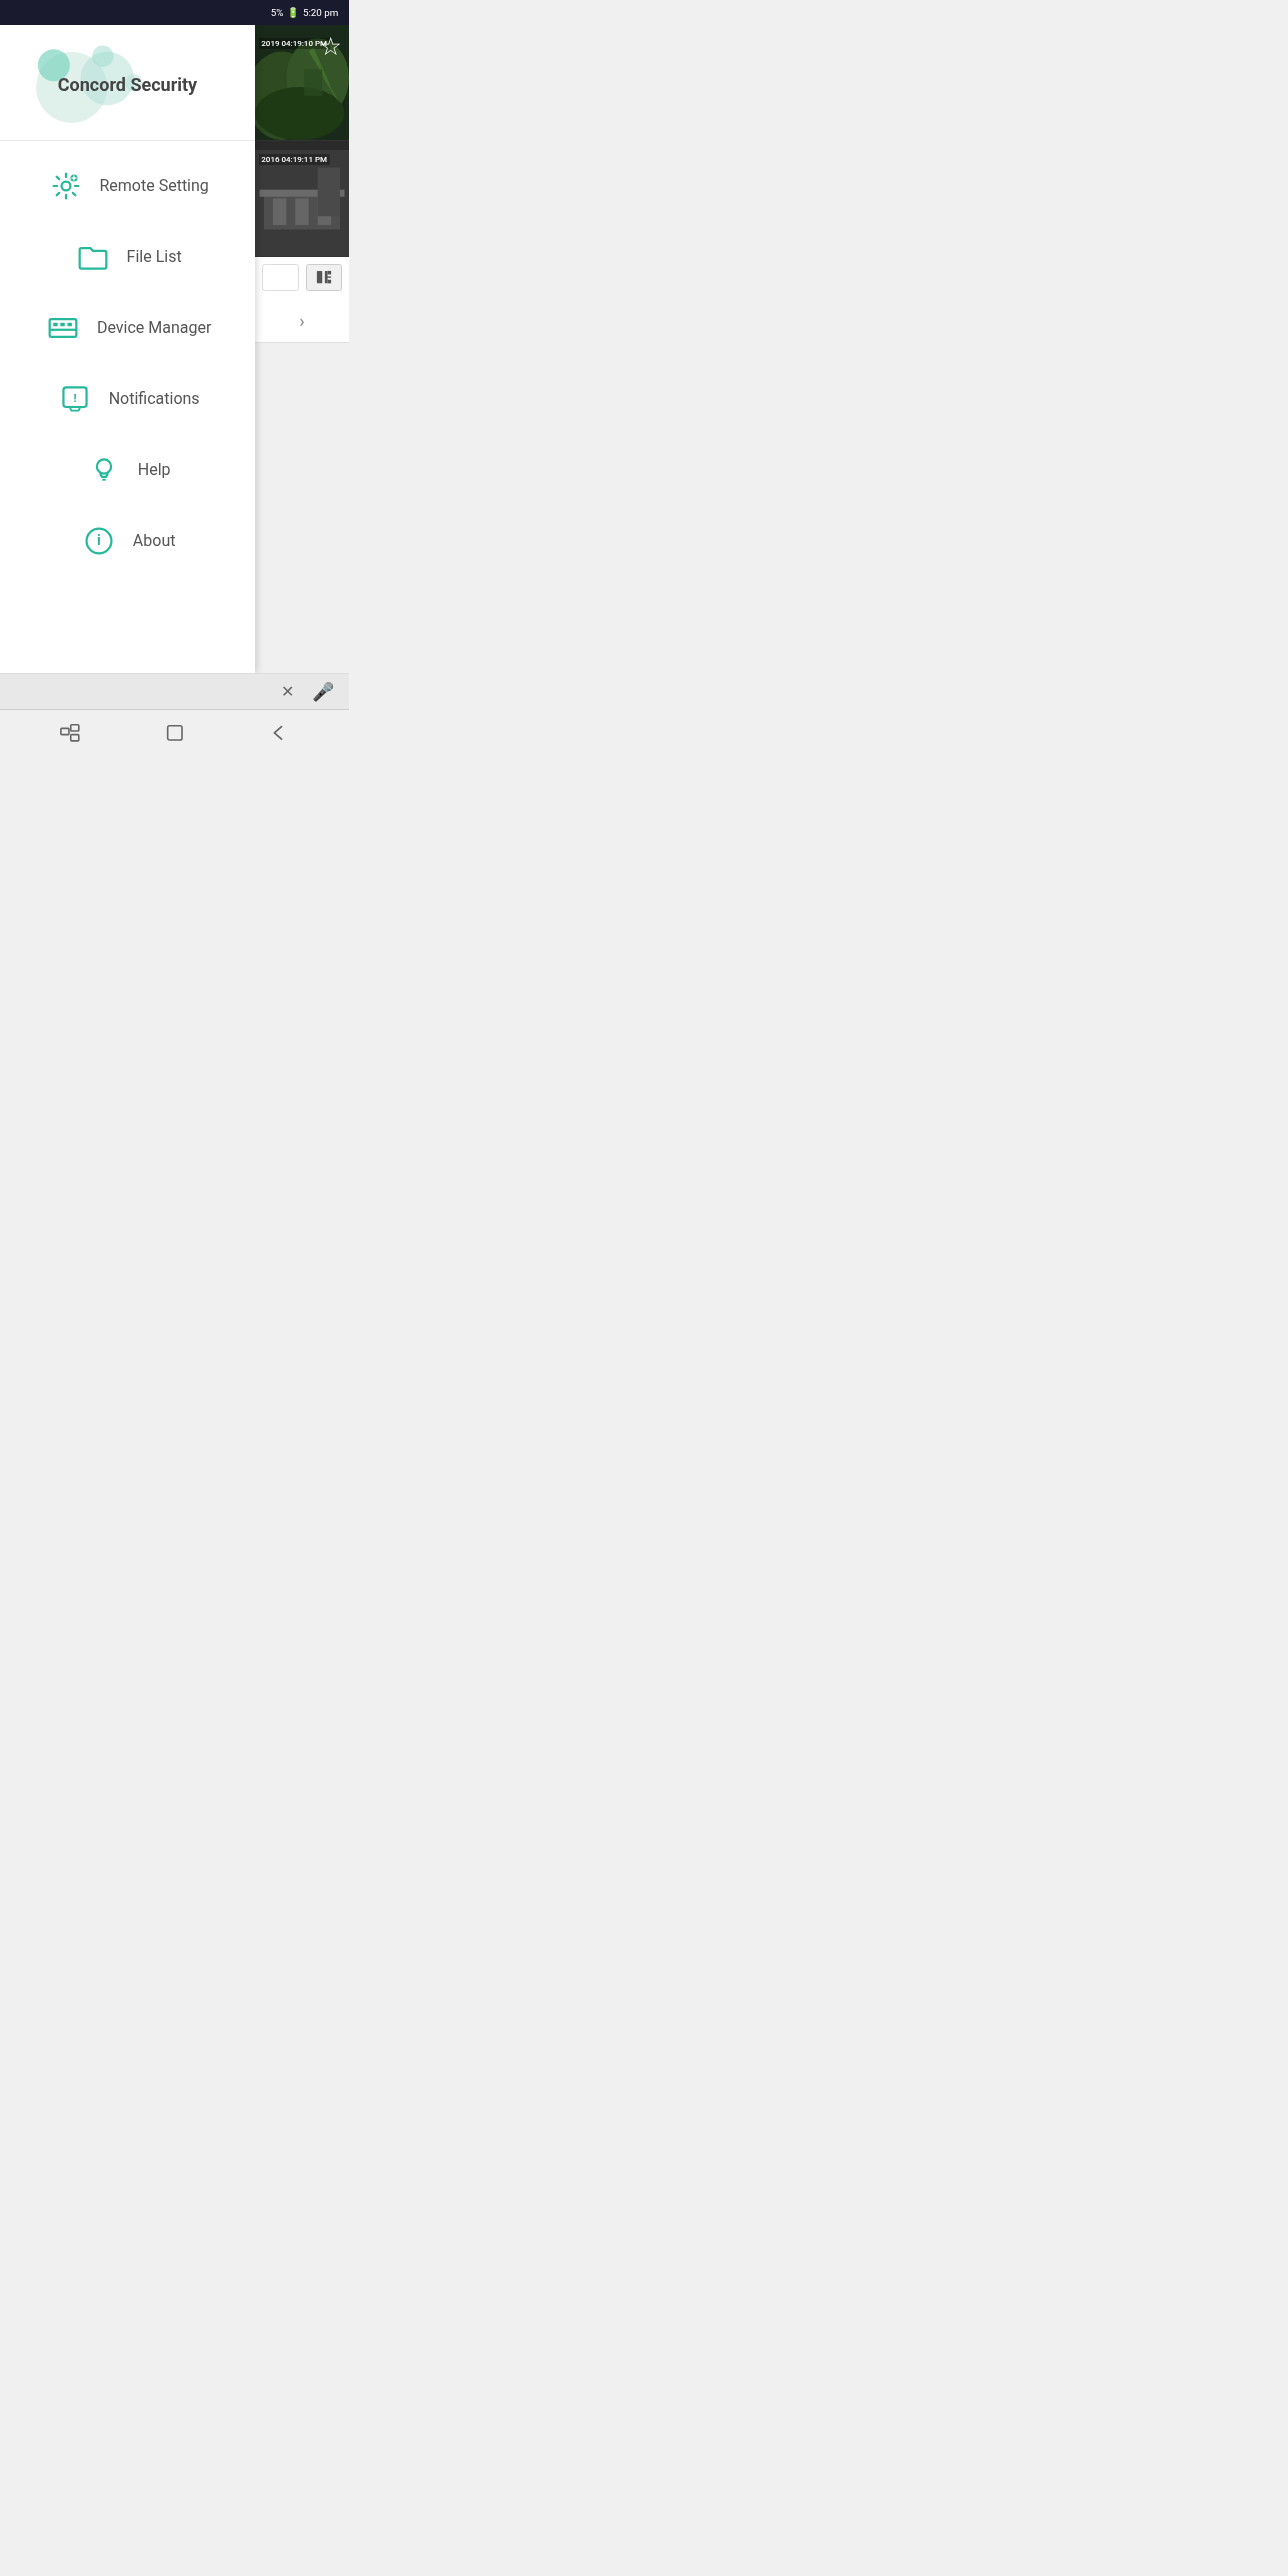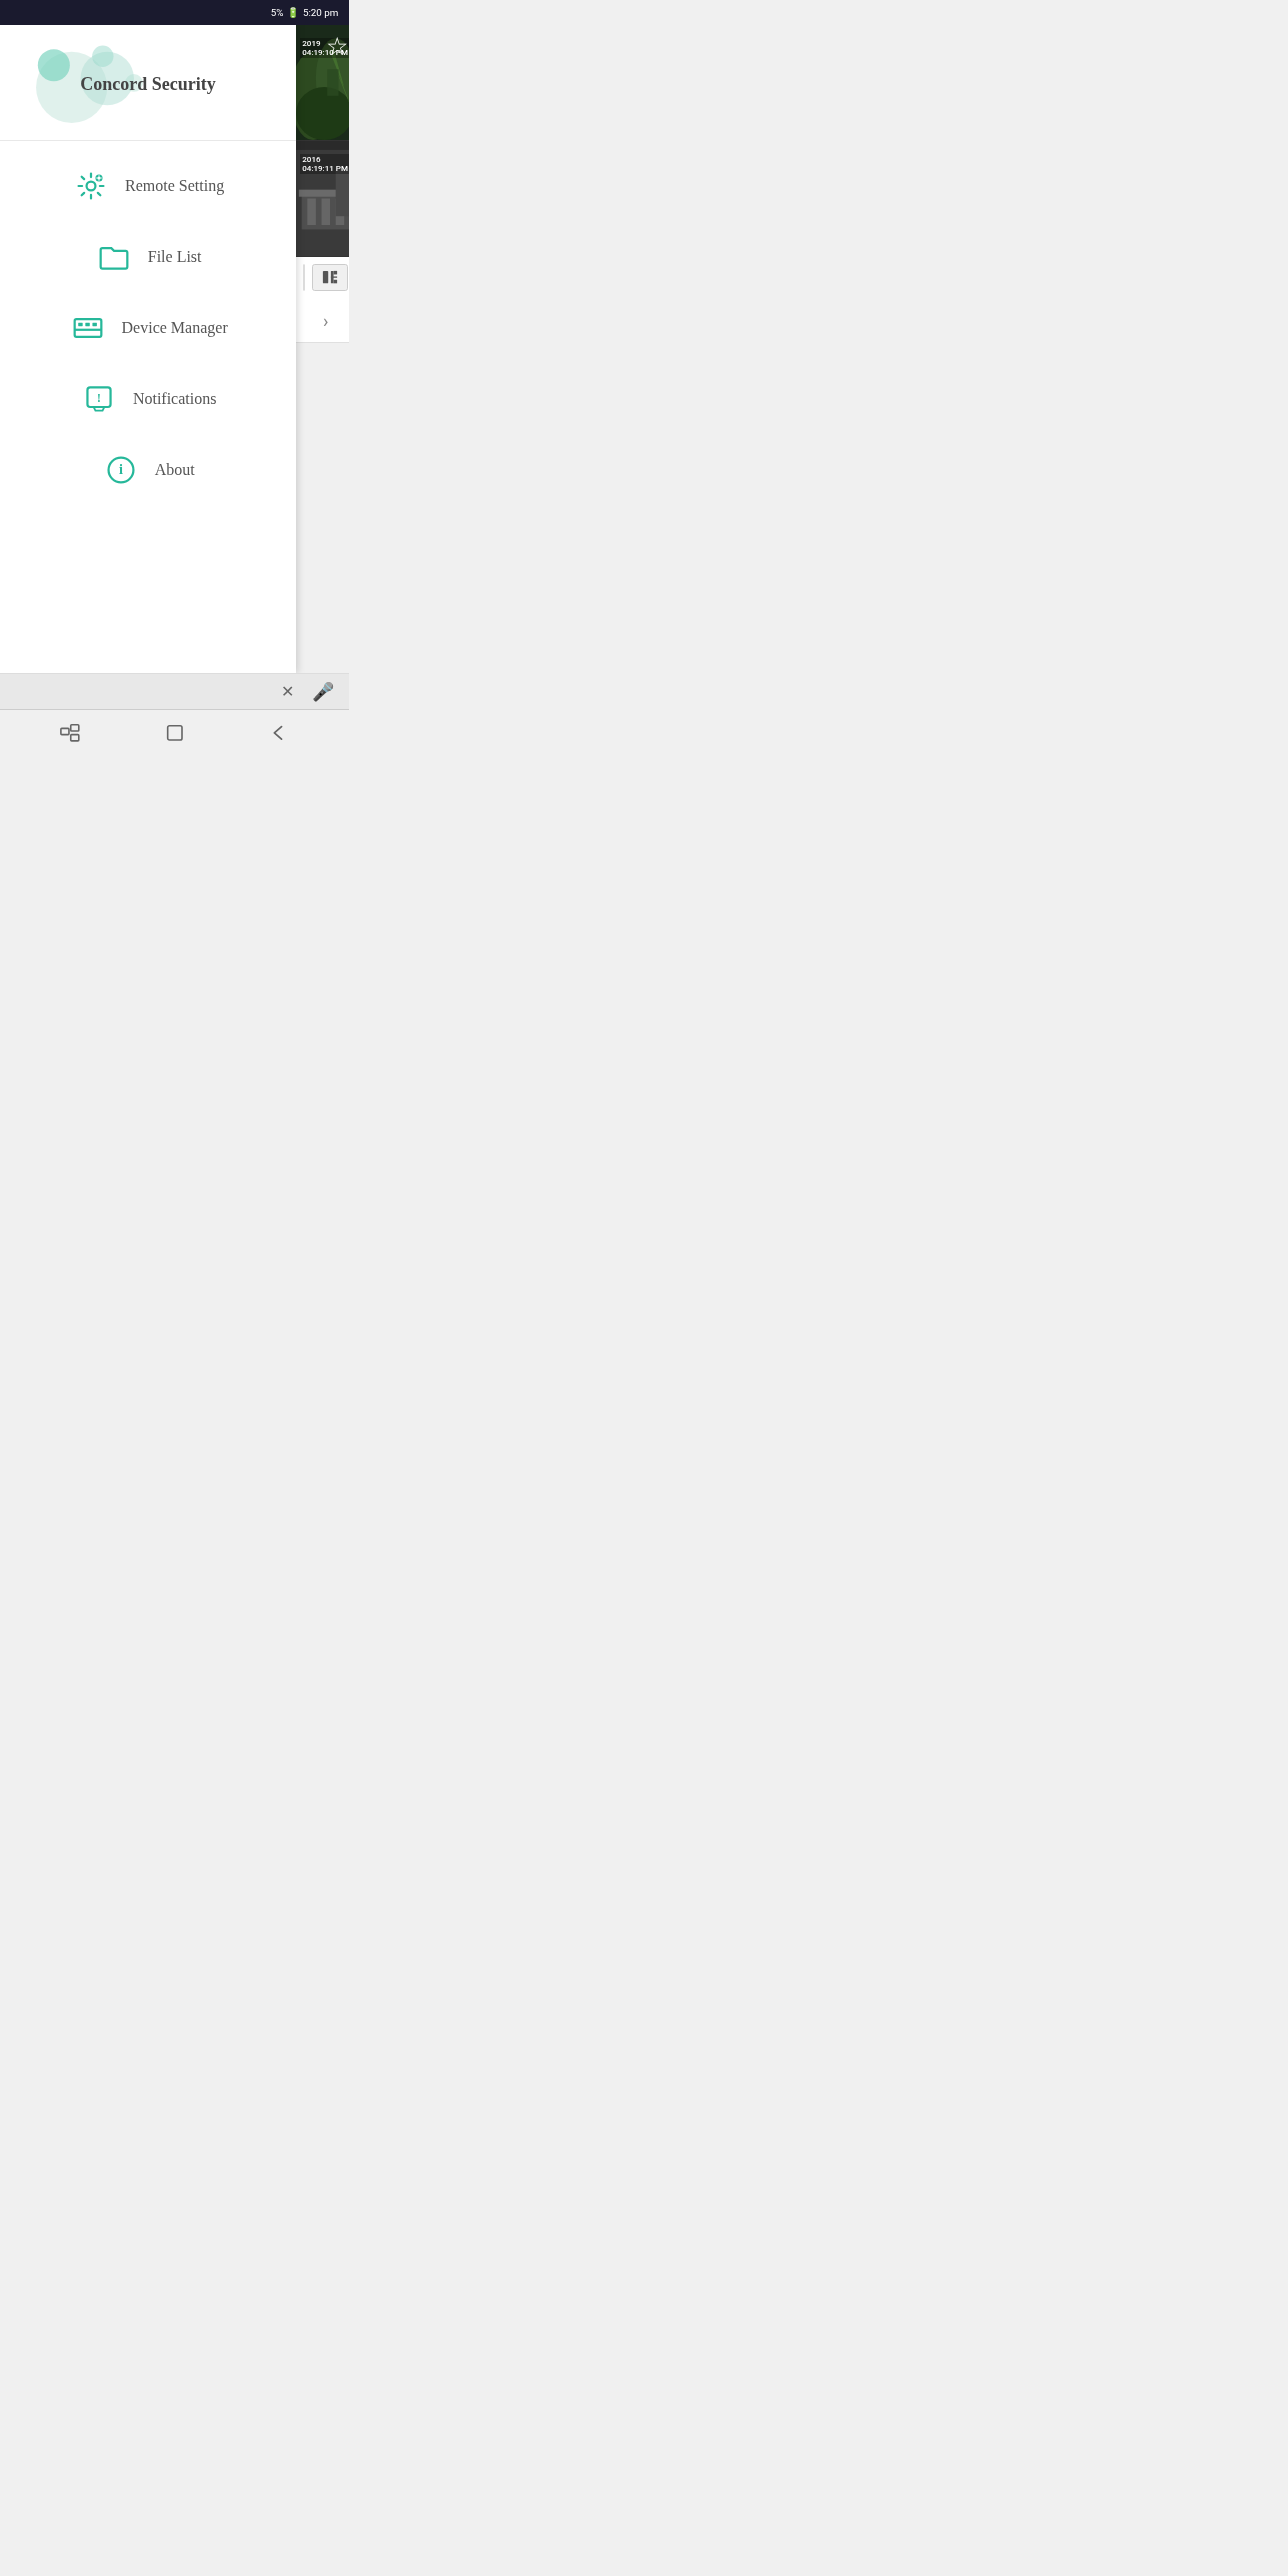--- a/index.html
+++ b/index.html
@@ -43,29 +43,28 @@
 
     
     .main-area {
       display: flex;
       flex: 1;
       overflow: hidden;
     }
 
     
     .drawer {
-      width: 296px;
+      width: 255px;
       height: 100%;
       background: white;
       display: flex;
       flex-direction: column;
       flex-shrink: 0;
       box-shadow: 1.8px 0 7.2px rgba(0,0,0,0.15);
       z-index: 10;
-      font-family: Liberation Serif, serif;
     }
 
     .drawer-header {
       padding: 27px 18px 22.4px 18px;
       display: flex;
       align-items: center;
       justify-content: center;
       position: relative;
       border-bottom: 0.9px solid #e8e8e8;
       min-height: 116px;
@@ -337,20 +336,31 @@
           <div class="menu-icon">
             <svg viewBox="0 0 36 36" fill="none">
               <rect x="5" y="5" width="26" height="22" rx="3" stroke="#26b89a" stroke-width="2.5"></rect>
               <text x="18" y="21" text-anchor="middle" font-size="13" fill="#26b89a" font-weight="bold">!</text>
               <path d="M12 27l2 4h8l2-4" stroke="#26b89a" stroke-width="2" fill="none"></path>
             </svg>
           </div>
           <span class="menu-label">Notifications</span>
         </div>
 
+        <div class="menu-item">
+          <div class="menu-icon">
+            <svg viewBox="0 0 36 36" fill="none">
+              <circle cx="18" cy="14" r="8" stroke="#26b89a" stroke-width="2.5"></circle>
+              <path d="M14 22c0 2 1.5 4 4 4s4-2 4-4" stroke="#26b89a" stroke-width="2.5" stroke-linecap="round"></path>
+              <line x1="15" y1="26" x2="21" y2="26" stroke="#26b89a" stroke-width="2"></line>
+              <line x1="16" y1="29" x2="20" y2="29" stroke="#26b89a" stroke-width="2"></line>
+            </svg>
+          </div>
+          <span class="menu-label">Help</span>
+        </div>
 
         <div class="menu-item">
           <div class="menu-icon">
             <svg viewBox="0 0 36 36" fill="none">
               <circle cx="18" cy="18" r="14" stroke="#26b89a" stroke-width="2.5"></circle>
               <text x="18" y="23" text-anchor="middle" font-size="16" fill="#26b89a" font-weight="bold">i</text>
             </svg>
           </div>
           <span class="menu-label">About</span>
         </div>

